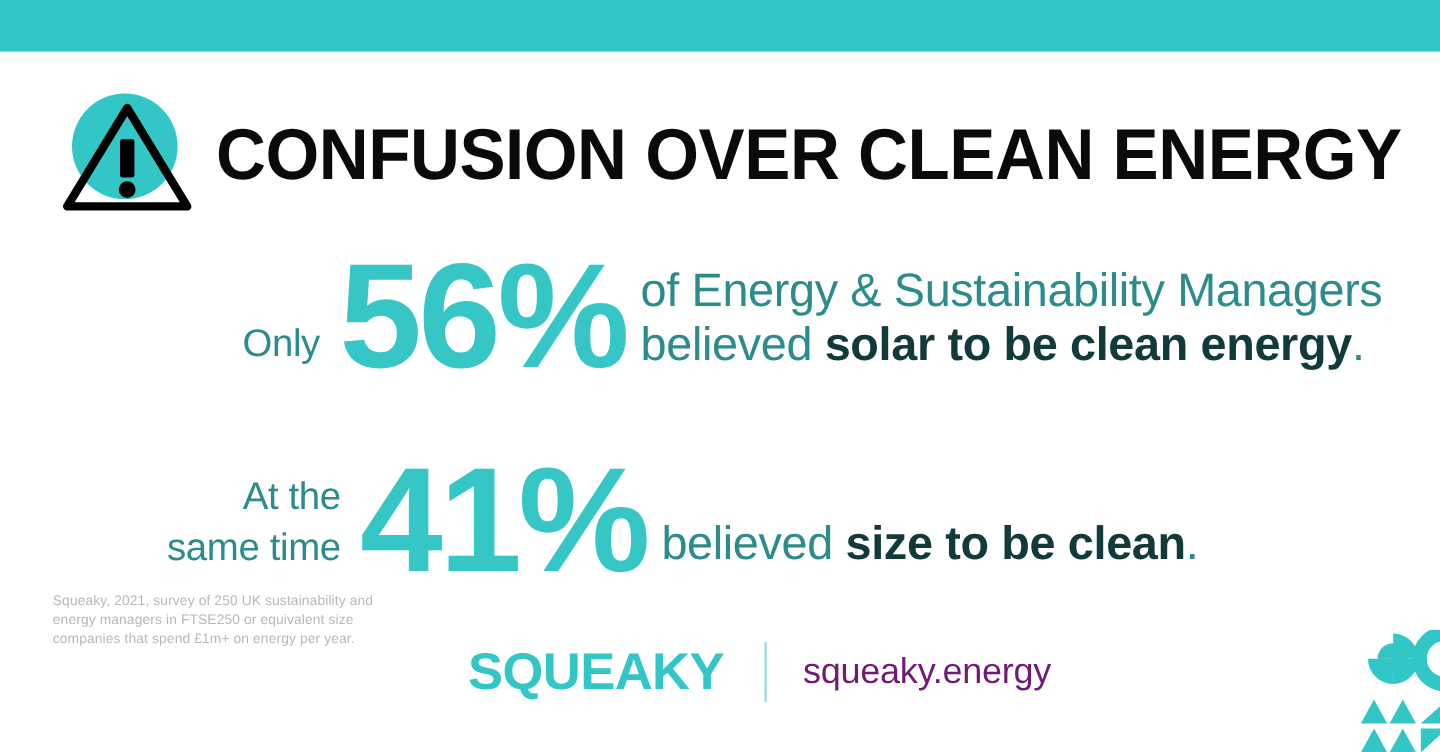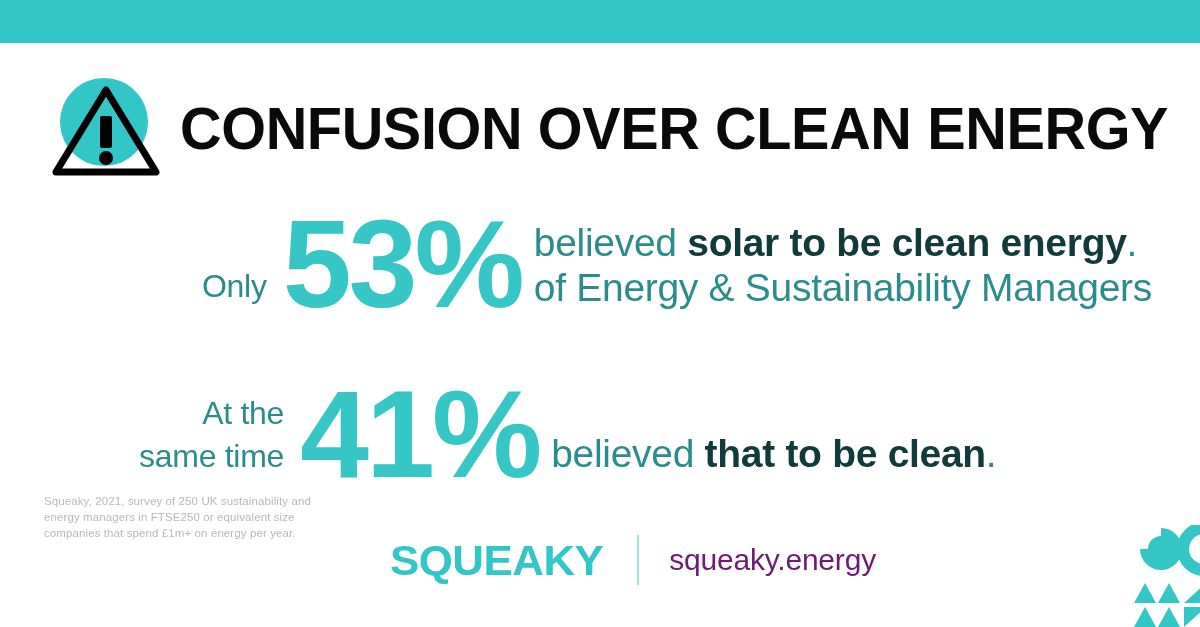--- a/index.html
+++ b/index.html
@@ -199,33 +199,33 @@
         <path d="M54 18 L104 100 L4 100 Z" fill="none" stroke="#000000" stroke-width="7" stroke-linejoin="round"></path>
         <rect x="48" y="44" width="12" height="32" rx="2" fill="#000000"></rect>
         <circle cx="54" cy="86" r="7" fill="#000000"></circle>
       </svg>
     </span>
     <div class="page-title">CONFUSION OVER CLEAN ENERGY</div>
   </div>
 
   <div class="stat stat-1">
     <div class="stat-lead">Only</div>
-    <div class="stat-number">53%</div>
+    <div class="stat-number">56%</div>
     <div class="stat-body">
+      <div class="row">of Energy &amp; Sustainability Managers</div>
       <div class="row"><span>believed </span><span class="strong">solar to be clean energy</span><span class="dot">.</span></div>
-      <div class="row">of Energy &amp; Sustainability Managers</div>
     </div>
   </div>
 
   <div class="stat stat-2">
     <div class="stat-lead">At the
 same time</div>
     <div class="stat-number">41%</div>
     <div class="stat-body">
-      <div class="row"><span>believed </span><span class="strong">that to be clean</span><span class="dot">.</span></div>
+      <div class="row"><span>believed </span><span class="strong">size to be clean</span><span class="dot">.</span></div>
     </div>
   </div>
 
   <div class="footnote">Squeaky, 2021, survey of 250 UK sustainability and energy managers in FTSE250 or equivalent size companies that spend £1m+ on energy per year.</div>
 
   <div class="brand">
     <div class="brand-wordmark">SQUEAKY</div>
     <div class="brand-divider"></div>
     <div class="brand-url">squeaky.energy</div>
   </div>

